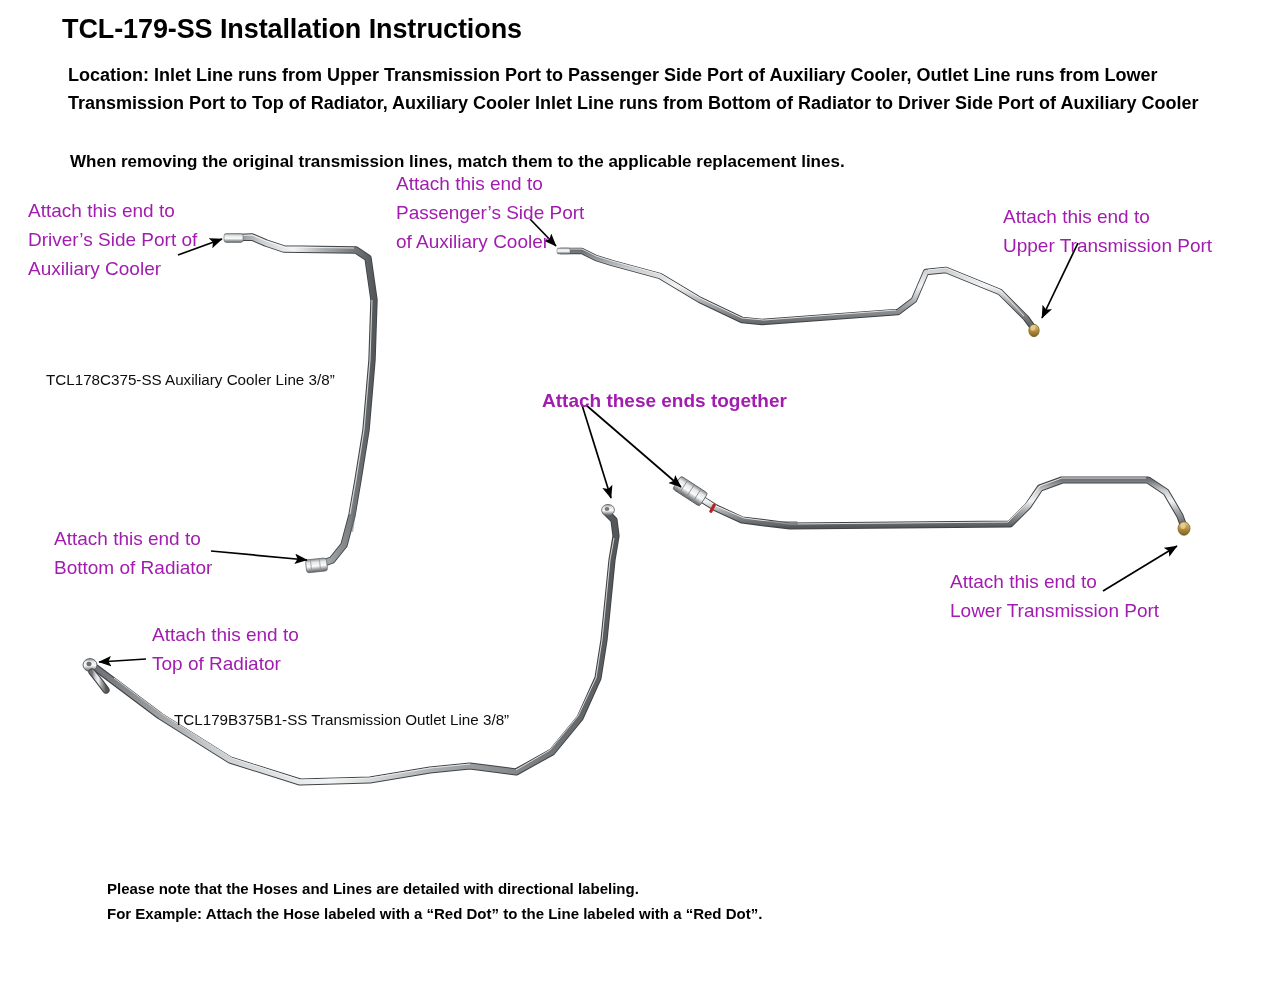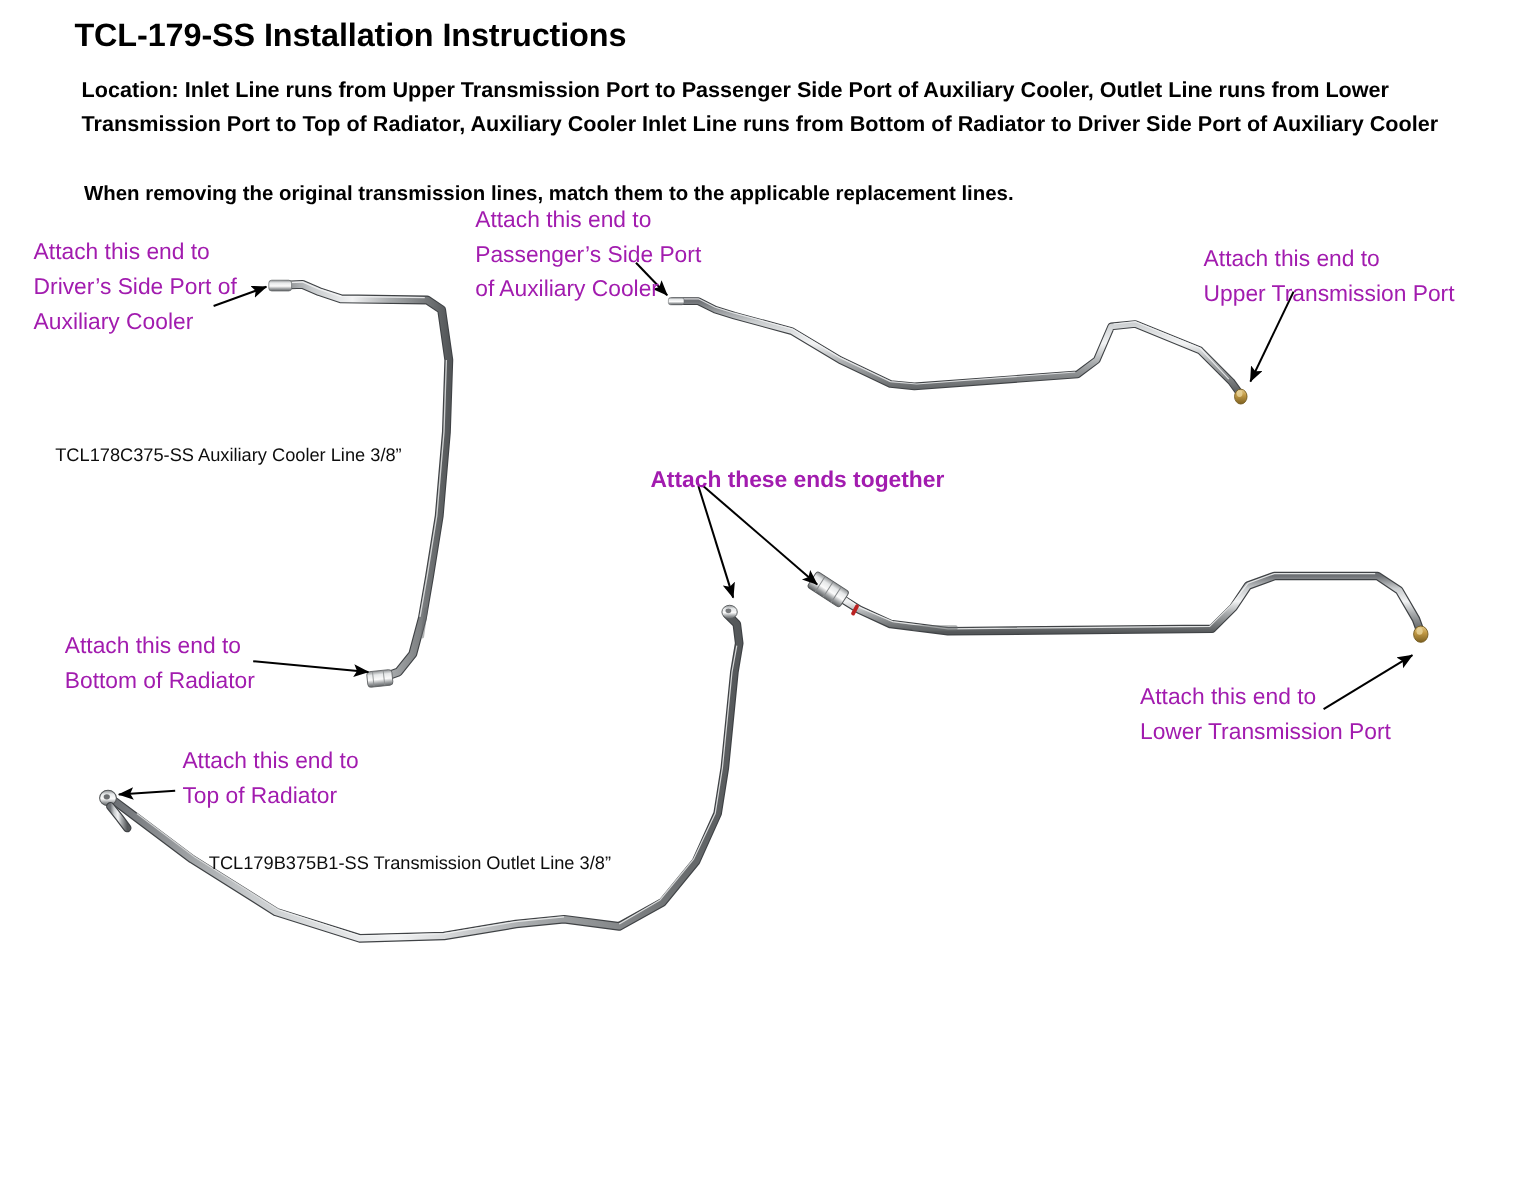--- a/index.html
+++ b/index.html
@@ -231,14 +231,16 @@
 
   <div class="callout" style="left:950px; top:567px;">Attach this end to
 Lower Transmission Port</div>
 
   <div class="partlabel" style="left:46px; top:371px;">TCL178C375-SS Auxiliary Cooler Line 3/8”</div>
 
 
 
   <div class="partlabel" style="left:174px; top:711px;">TCL179B375B1-SS Transmission Outlet Line 3/8”</div>
 
+  <div id="footer-note">Please note that the Hoses and Lines are detailed with directional labeling.
+For Example: Attach the Hose labeled with a “Red Dot” to the Line labeled with a “Red Dot”.</div>
 
 </div>
 
 </body></html>

